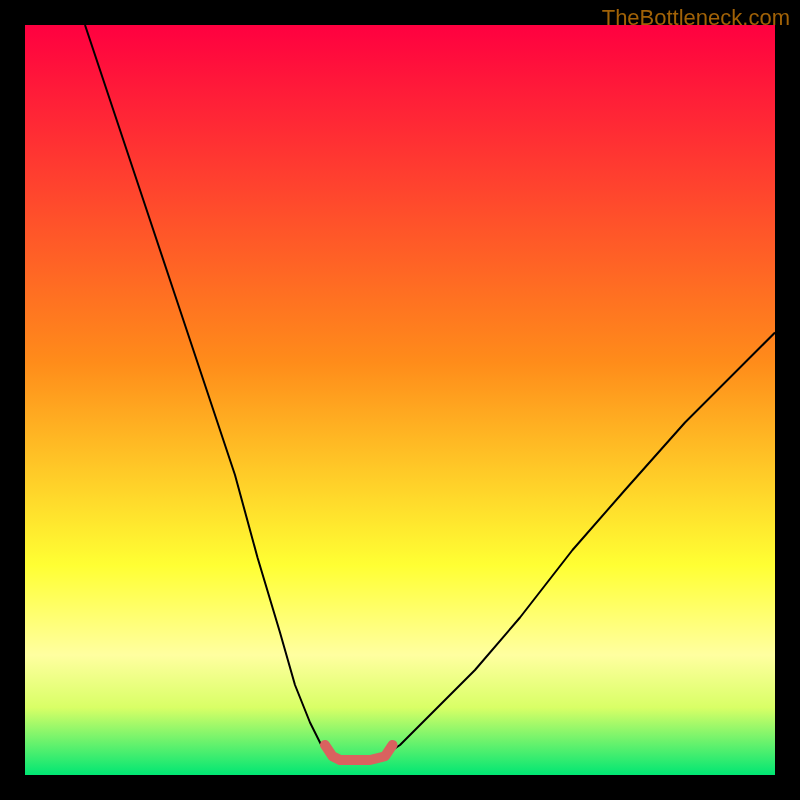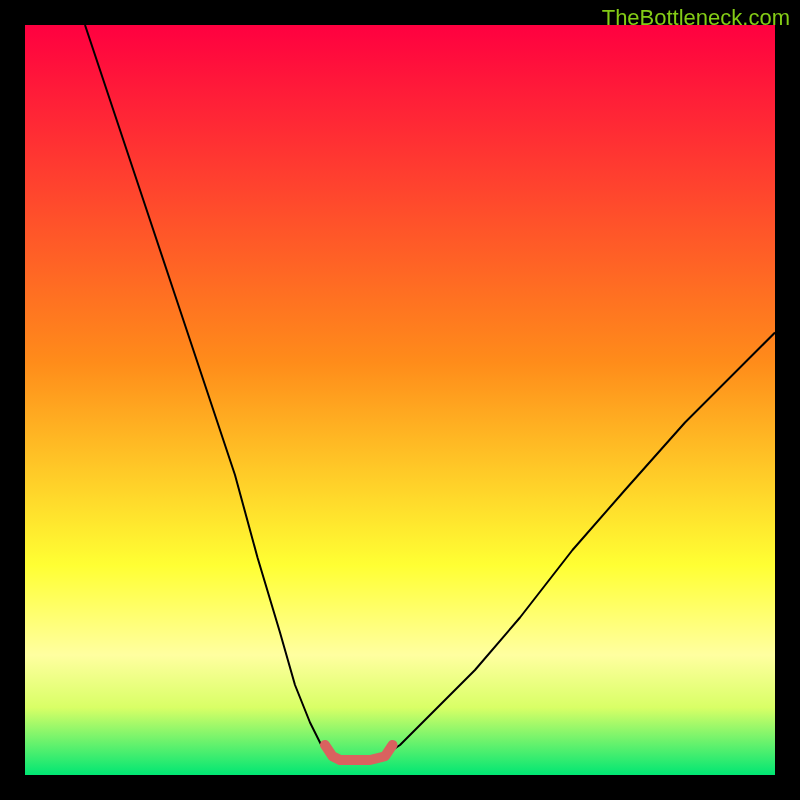--- a/index.html
+++ b/index.html
@@ -16,21 +16,21 @@
     left: 25px;
     top: 25px;
     width: 750px;
     height: 750px;
     overflow: hidden;
   }
   .watermark {
     position: absolute;
     top: 5px;
     right: 10px;
-    color: #84cc16;
+    color: #a16207;
     font-size: 22px;
     font-weight: normal;
     z-index: 10;
   }
   svg {
     display: block;
   }
 </style>
 </head>
 <body>

